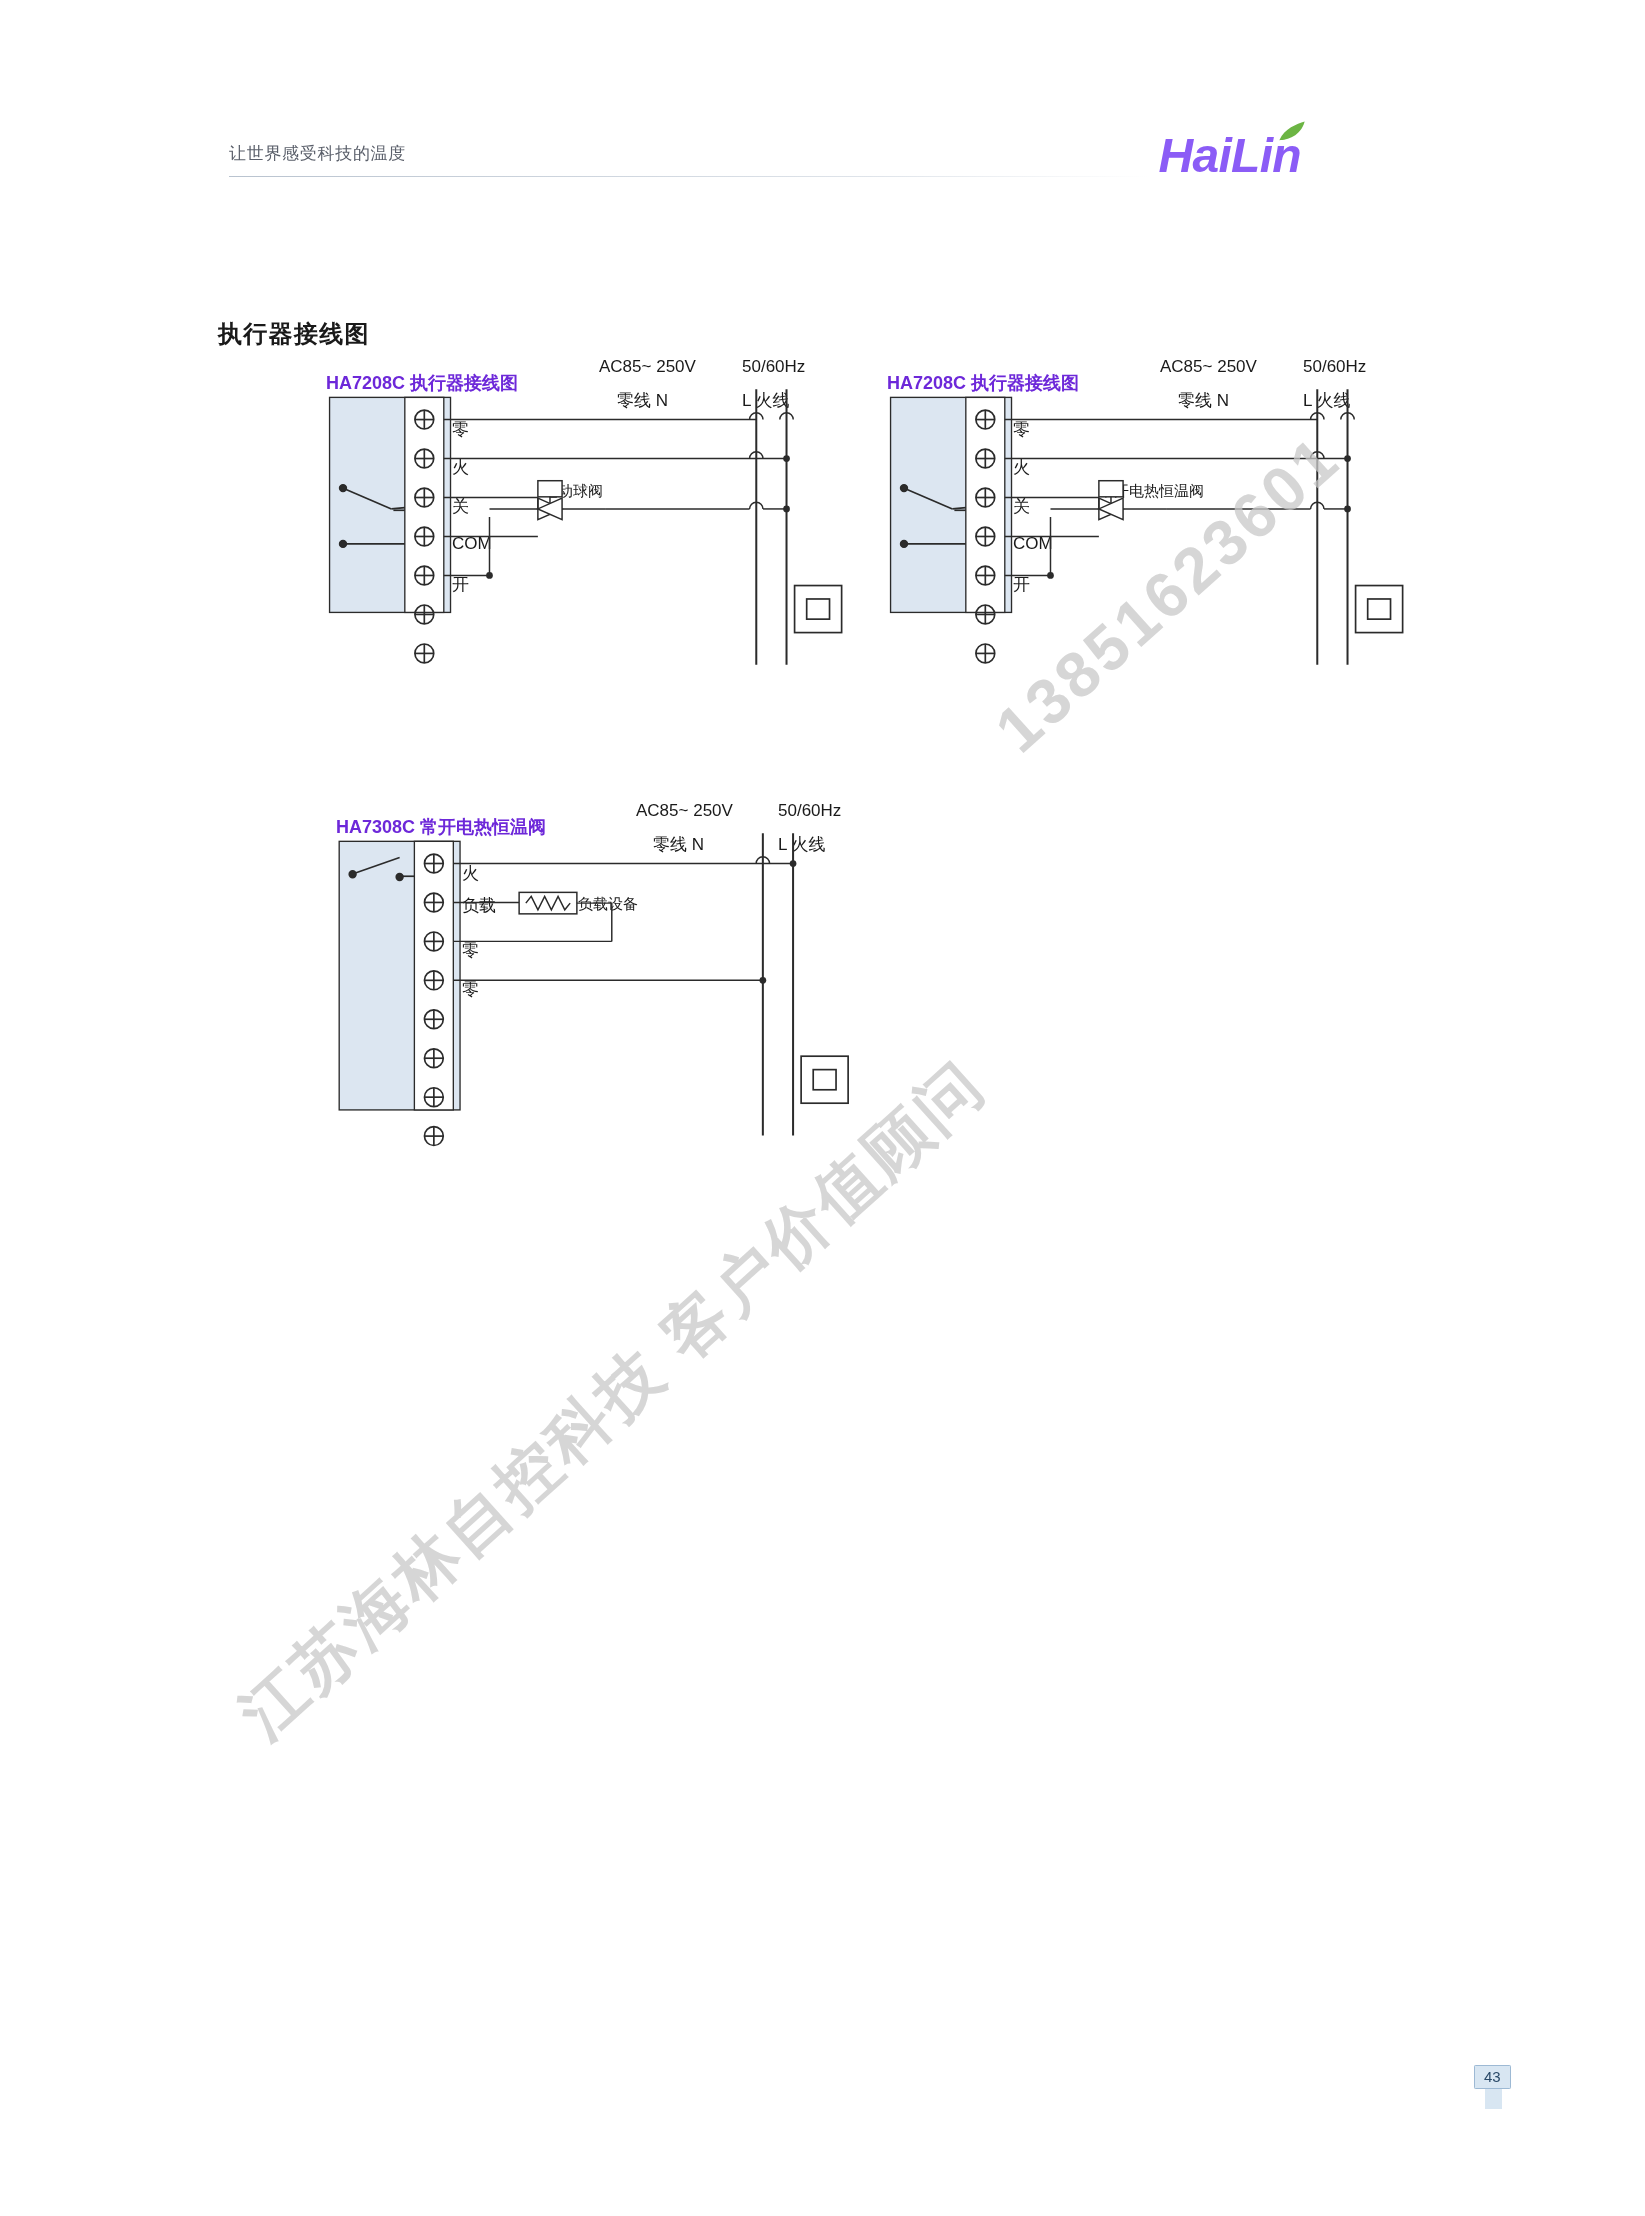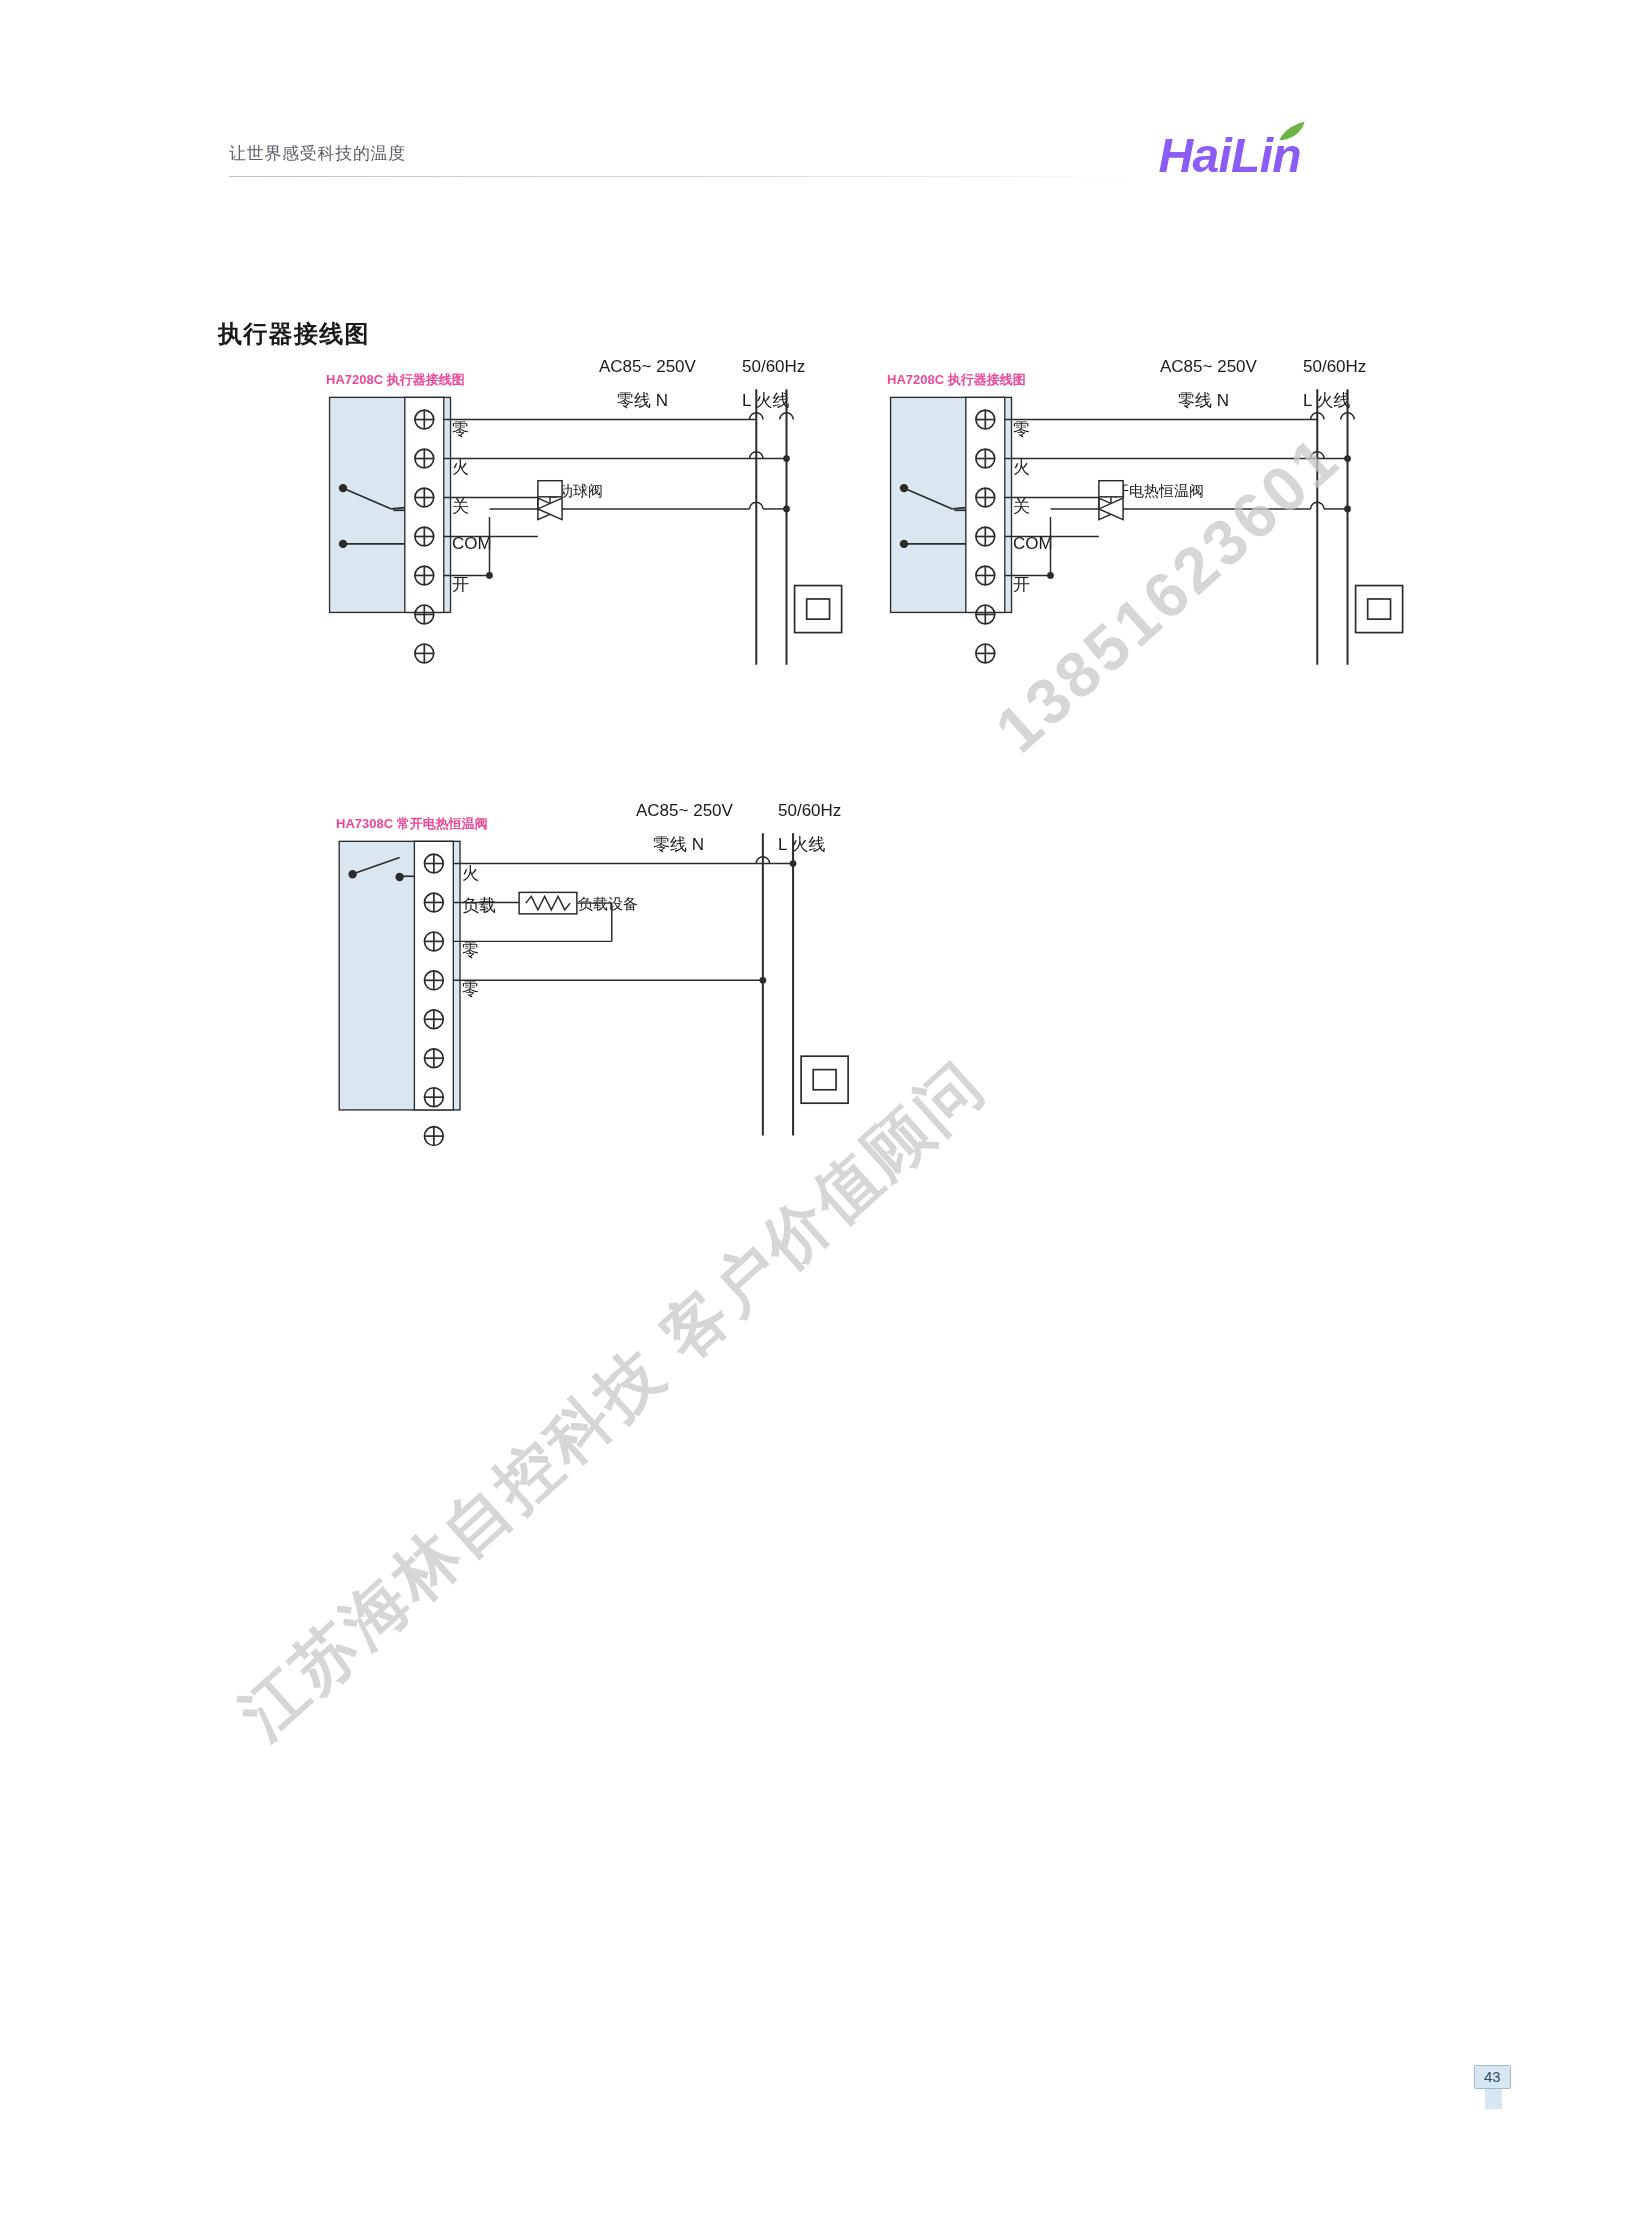--- a/index.html
+++ b/index.html
@@ -71,23 +71,23 @@
     color: #1a1a1a;
     margin-top: 44px;
   }
 
   
   .diagram {
     position: absolute;
   }
   .diagram-title {
     position: absolute;
-    font-size: 13px;
+    font-size: 18px;
     font-weight: bold;
-    color: #ec4899;
+    color: #6d28d9;
     white-space: nowrap;
   }
   .supply-label {
     position: absolute;
     font-size: 17px;
     color: #1a1a1a;
     white-space: nowrap;
     margin-left: 24px;
   }
   .term-label {

